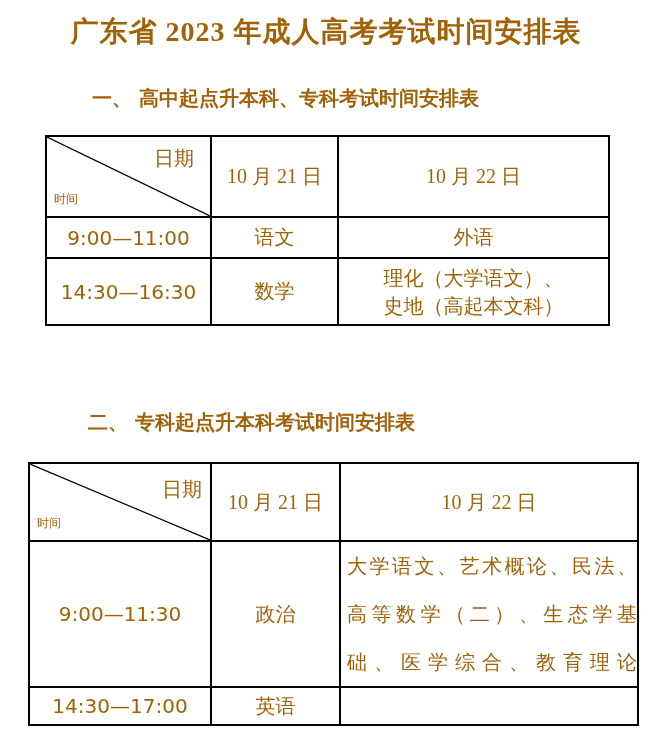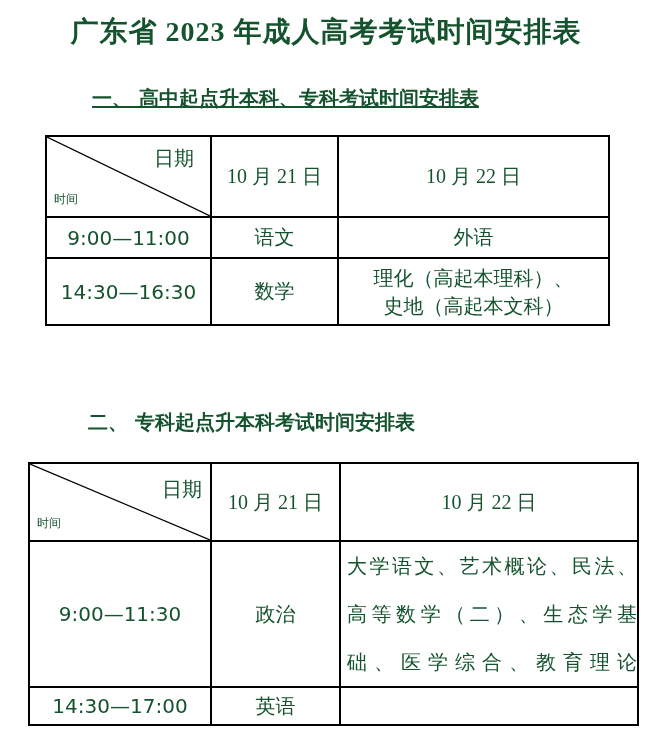--- a/index.html
+++ b/index.html
@@ -1,39 +1,39 @@
 <!DOCTYPE html>
 <html><head>
 <meta charset="utf-8">
 <style>
   html,body{margin:0;padding:0;background:#fff;}
   .page{
     position:relative;
     width:652px;height:736px;
     background:#ffffff;
-    color:#14532d;
+    color:#a16207;
     overflow:hidden;
     font-family:"Liberation Serif","DejaVu Serif",serif;
   }
   .doc-title{
     position:absolute;top:13px;left:0;width:100%;
     text-align:center;
     font-family:"Liberation Serif","DejaVu Serif",serif;
     font-weight:bold;
     font-size:28px;
     letter-spacing:1px;
   }
   .section-heading{
     position:absolute;
     font-family:"DejaVu Sans","Liberation Sans",sans-serif;
     font-weight:bold;
     font-size:20px;
     white-space:nowrap;
   }
-  .heading-1{top:85px;left:92px;text-decoration:underline;}
+  .heading-1{top:85px;left:92px;}
   .heading-2{top:409px;left:88px;}
 
   table.sched{
     position:absolute;
     border-collapse:collapse;
     table-layout:fixed;
   }
   table.sched td{
     border:2px solid #000;
     text-align:center;
@@ -109,21 +109,21 @@
       <tr class="row-1">
         <td class="time-cell">9:00—11:00</td>
         <td class="subject-cell">语文</td>
         <td class="subject-cell">外语</td>
       </tr>
       <tr class="row-2">
         <td class="time-cell">14:30—16:30</td>
         <td class="subject-cell">数学</td>
         <td class="subject-cell">
           <div class="multiline">
-            <div>理化（高起本理科）、</div>
+            <div>理化（大学语文）、</div>
             <div>史地（高起本文科）</div>
           </div>
         </td>
       </tr>
     </tbody>
   </table>
 
   <div class="section-heading heading-2">二、 专科起点升本科考试时间安排表</div>
 
   <table class="sched t2">

